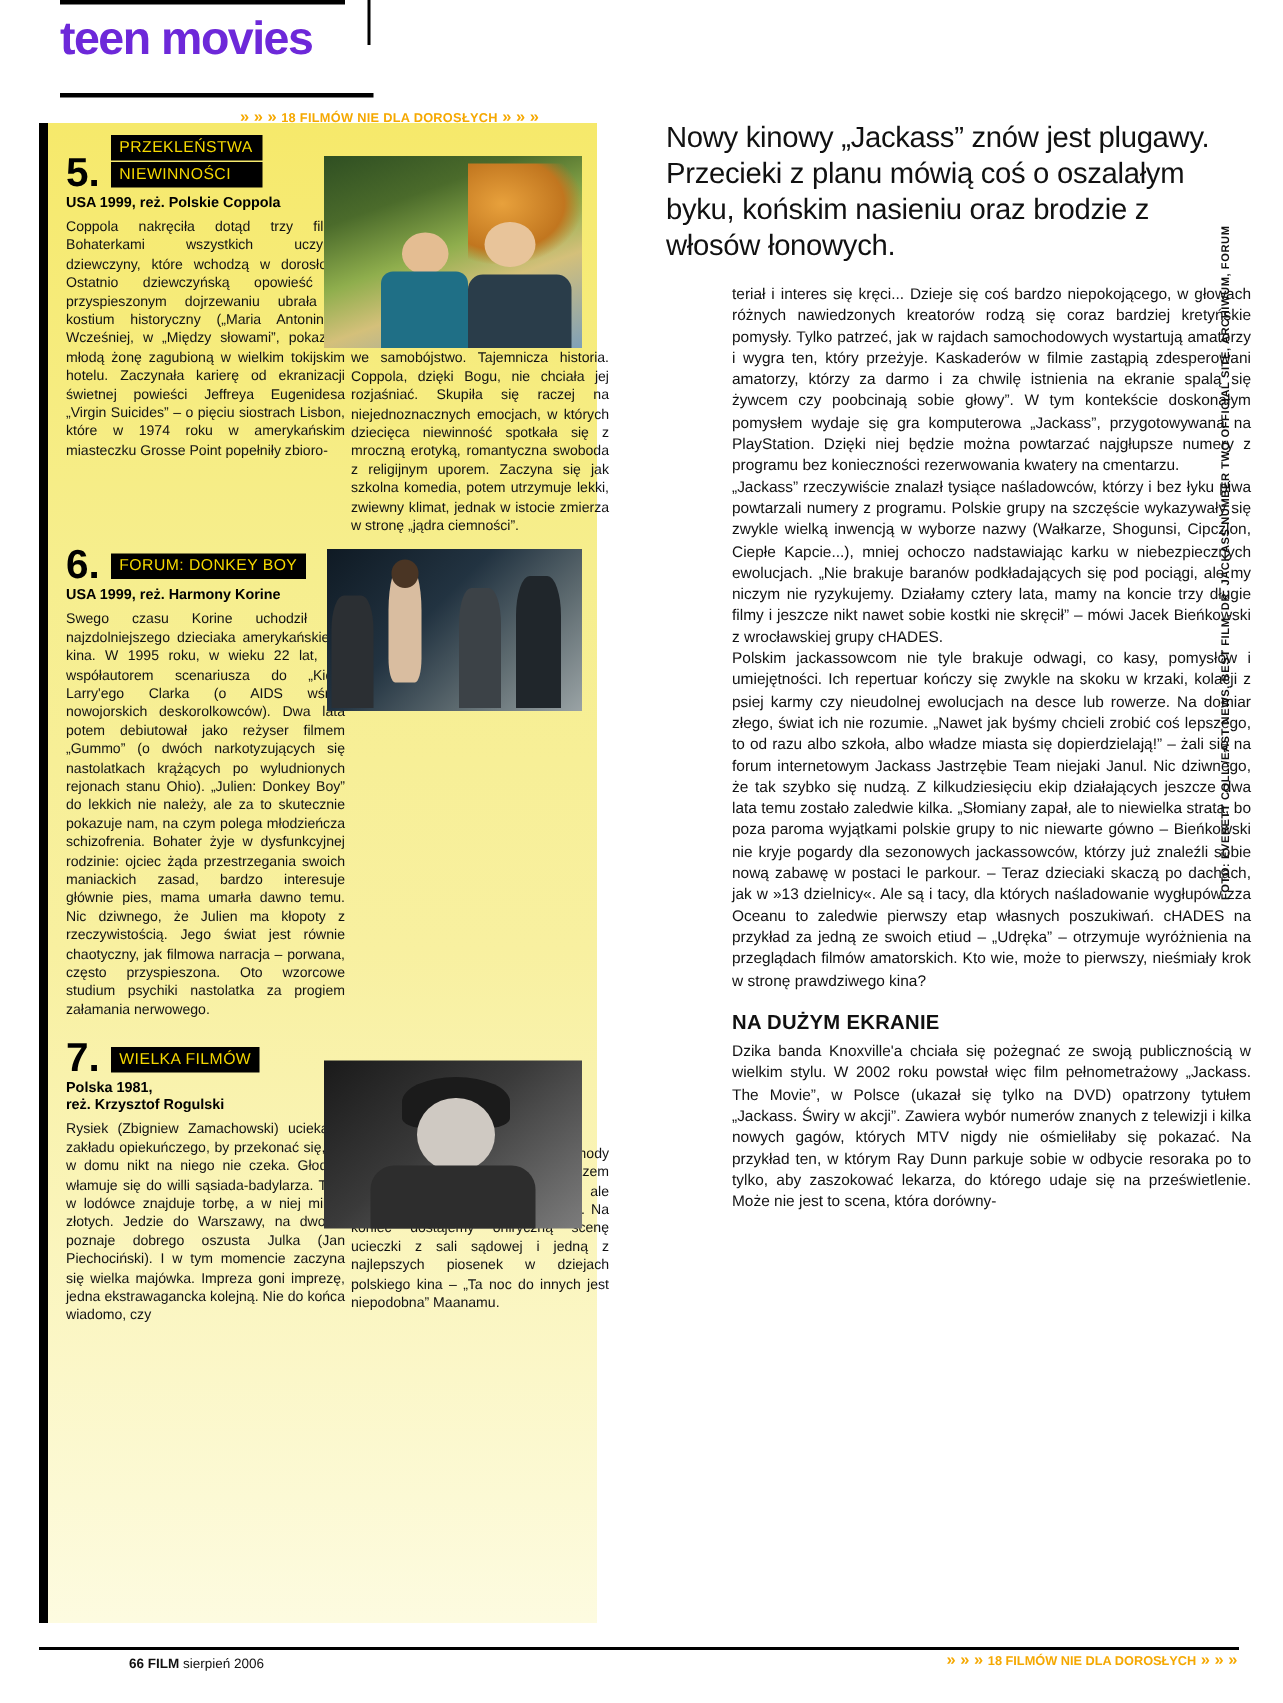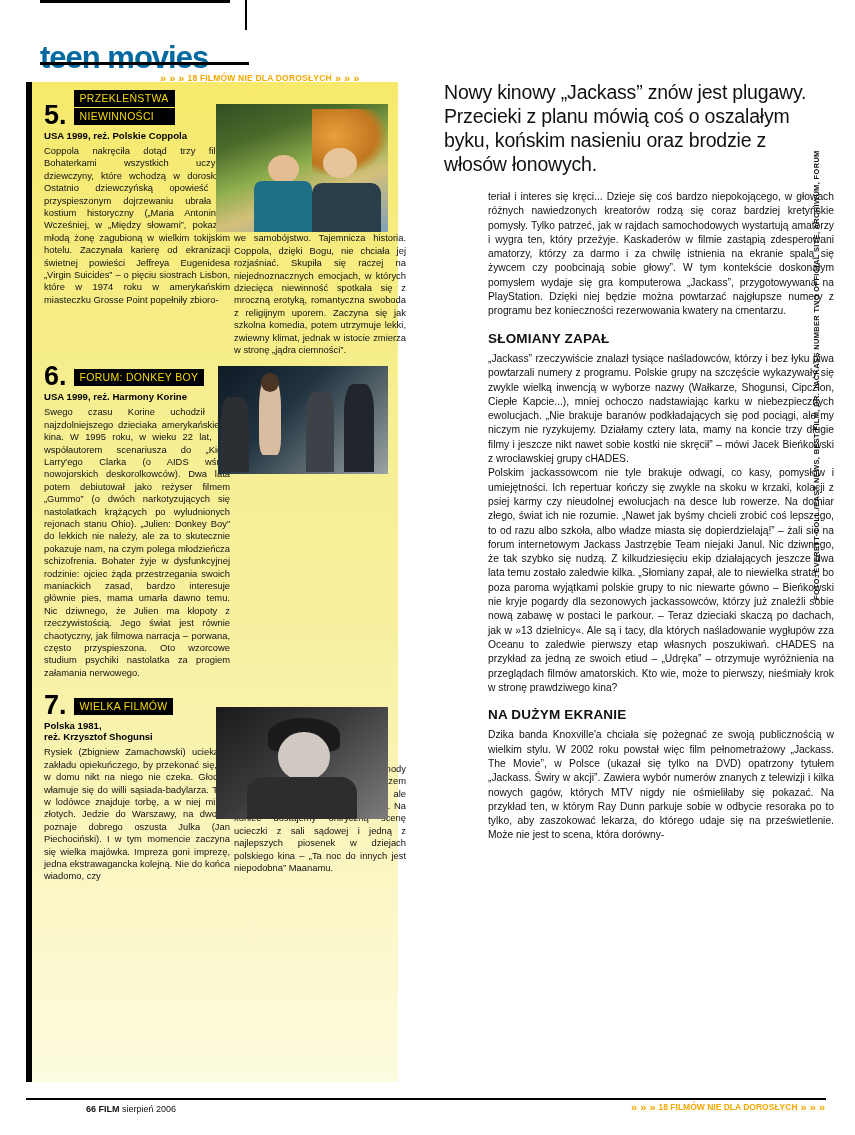--- a/index.html
+++ b/index.html
@@ -11,23 +11,23 @@
     position:relative;
     overflow:hidden;
   }
   .page{position:relative;width:855px;height:1135px;}
 
   
   .top-rule-left{position:absolute;left:40px;top:0;width:190px;height:3px;background:#000;}
   .top-rule-right{position:absolute;left:245px;top:0;width:2px;height:30px;background:#000;}
 
   .masthead{
-    position:absolute;left:40px;top:40px;
+    position:absolute;left:40px;top:8px;
     font-size:31px;font-weight:bold;letter-spacing:-1px;
-    color:#0369a1;
+    color:#6d28d9;
   }
   .masthead-rule{position:absolute;left:40px;top:62px;width:209px;height:3px;background:#000;}
 
   
   .band{
     position:absolute;left:160px;top:72px;width:235px;height:12px;
     display:flex;align-items:center;gap:3px;
   }
   .band .arrow{color:#f5a800;font-size:11px;font-weight:bold;line-height:10px;}
   .band .band-text{color:#f5a800;font-size:8.5px;font-weight:bold;letter-spacing:0.2px;}
@@ -188,33 +188,32 @@
           <div class="b"></div>
       </div>
       <div class="e7-left">
         <div class="entry-head">
           <span class="num">7.</span>
           <span class="badge-stack">
             <span class="title-badge">WIELKA FILMÓW</span>
           </span>
         </div>
         <div class="credit" style="margin-bottom:0;">Polska 1981,</div>
-        <div class="credit" style="margin-top:0;">reż. Krzysztof Shogunsi</div>
+        <div class="credit" style="margin-top:0;">reż. Krzysztof Rogulski</div>
         <div class="body-text">Rysiek (Zbigniew Zamachowski) ucieka z zakładu opiekuńczego, by przekonać się, że w domu nikt na niego nie czeka. Głodny, włamuje się do willi sąsiada-badylarza. Tam w lodówce znajduje torbę, a w niej milion złotych. Jedzie do Warszawy, na dworcu poznaje dobrego oszusta Julka (Jan Piechociński). I w tym momencie zaczyna się wielka majówka. Impreza goni imprezę, jedna ekstrawagancka kolejną. Nie do końca wiadomo, czy</div>
       </div>
       <div class="body-text" style="width:172px;margin-left:190px;margin-top:-120px;">film jest kpiną ze szpanerskiej mody początków lat 80., czy raczej wyrazem ukrytej tęsknoty za nieosiągalną, ale wymarzoną konsumpcyjną swobodą. Na koniec dostajemy oniryczną scenę ucieczki z sali sądowej i jedną z najlepszych piosenek w dziejach polskiego kina – „Ta noc do innych jest niepodobna” Maanamu.</div>
     </div>
 
   </div>
 
   <div class="rightcol">
     <div class="lede">Nowy kinowy „Jackass” znów jest plugawy. Przecieki z planu mówią coś o oszalałym byku, końskim nasieniu oraz brodzie z włosów łonowych.</div>
     <div class="rbody">
       <p>teriał i interes się kręci... Dzieje się coś bardzo niepokojącego, w głowach różnych nawiedzonych kreatorów rodzą się coraz bardziej kretyńskie pomysły. Tylko patrzeć, jak w rajdach samochodowych wystartują amatorzy i wygra ten, który przeżyje. Kaskaderów w filmie zastąpią zdesperowani amatorzy, którzy za darmo i za chwilę istnienia na ekranie spalą się żywcem czy poobcinają sobie głowy”. W tym kontekście doskonałym pomysłem wydaje się gra komputerowa „Jackass”, przygotowywana na PlayStation. Dzięki niej będzie można powtarzać najgłupsze numery z programu bez konieczności rezerwowania kwatery na cmentarzu.</p>
-      <div class="sec-head">SŁOMIANY ZAPAŁ</div>
       <p>„Jackass” rzeczywiście znalazł tysiące naśladowców, którzy i bez łyku piwa powtarzali numery z programu. Polskie grupy na szczęście wykazywały się zwykle wielką inwencją w wyborze nazwy (Wałkarze, Shogunsi, Cipczlon, Ciepłe Kapcie...), mniej ochoczo nadstawiając karku w niebezpiecznych ewolucjach. „Nie brakuje baranów podkładających się pod pociągi, ale my niczym nie ryzykujemy. Działamy cztery lata, mamy na koncie trzy długie filmy i jeszcze nikt nawet sobie kostki nie skręcił” – mówi Jacek Bieńkowski z wrocławskiej grupy cHADES.</p>
       <p style="margin-top:0;">Polskim jackassowcom nie tyle brakuje odwagi, co kasy, pomysłów i umiejętności. Ich repertuar kończy się zwykle na skoku w krzaki, kolacji z psiej karmy czy nieudolnej ewolucjach na desce lub rowerze. Na domiar złego, świat ich nie rozumie. „Nawet jak byśmy chcieli zrobić coś lepszego, to od razu albo szkoła, albo władze miasta się dopierdzielają!” – żali się na forum internetowym Jackass Jastrzębie Team niejaki Janul. Nic dziwnego, że tak szybko się nudzą. Z kilkudziesięciu ekip działających jeszcze dwa lata temu zostało zaledwie kilka. „Słomiany zapał, ale to niewielka strata, bo poza paroma wyjątkami polskie grupy to nic niewarte gówno – Bieńkowski nie kryje pogardy dla sezonowych jackassowców, którzy już znaleźli sobie nową zabawę w postaci le parkour. – Teraz dzieciaki skaczą po dachach, jak w »13 dzielnicy«. Ale są i tacy, dla których naśladowanie wygłupów zza Oceanu to zaledwie pierwszy etap własnych poszukiwań. cHADES na przykład za jedną ze swoich etiud – „Udręka” – otrzymuje wyróżnienia na przeglądach filmów amatorskich. Kto wie, może to pierwszy, nieśmiały krok w stronę prawdziwego kina?</p>
       <div class="sec-head">NA DUŻYM EKRANIE</div>
       <p>Dzika banda Knoxville'a chciała się pożegnać ze swoją publicznością w wielkim stylu. W 2002 roku powstał więc film pełnometrażowy „Jackass. The Movie”, w Polsce (ukazał się tylko na DVD) opatrzony tytułem „Jackass. Świry w akcji”. Zawiera wybór numerów znanych z telewizji i kilka nowych gagów, których MTV nigdy nie ośmieliłaby się pokazać. Na przykład ten, w którym Ray Dunn parkuje sobie w odbycie resoraka po to tylko, aby zaszokować lekarza, do którego udaje się na prześwietlenie. Może nie jest to scena, która dorówny-</p>
     </div>
   </div>
 
   <div class="vcredit">FOTO: EVERETT COLL./EAST NEWS, BEST FILM, DR. JACKASS NUMBER TWO OFFICIAL SITE, ARCHIWUM, FORUM</div>
 
   <div class="footer-rule"></div>

